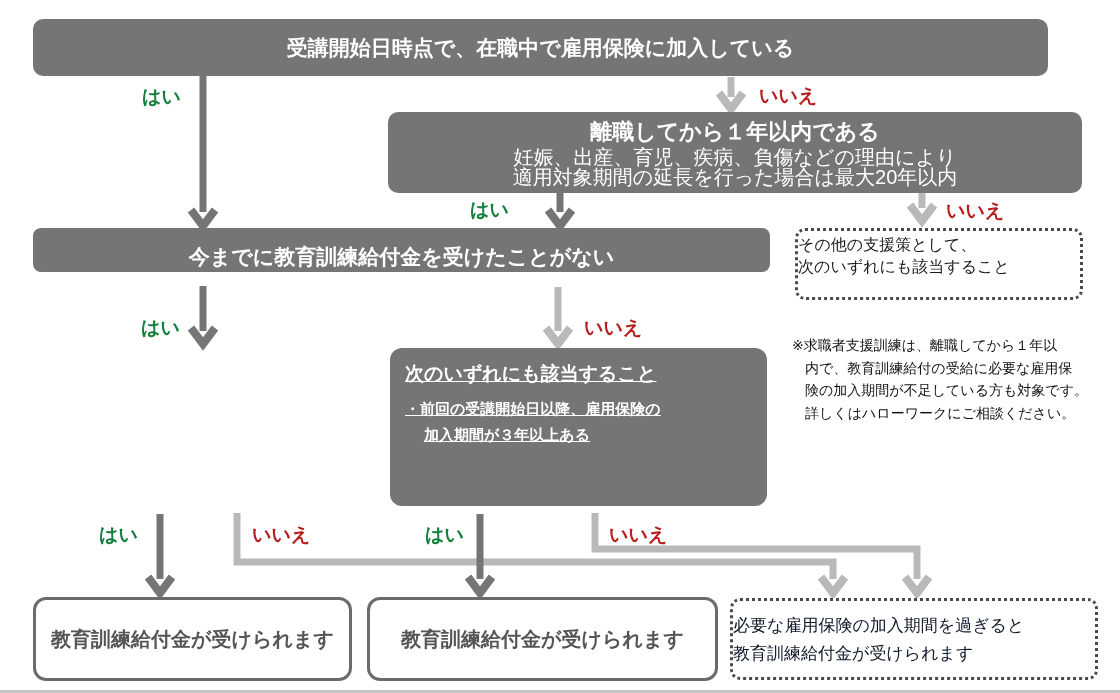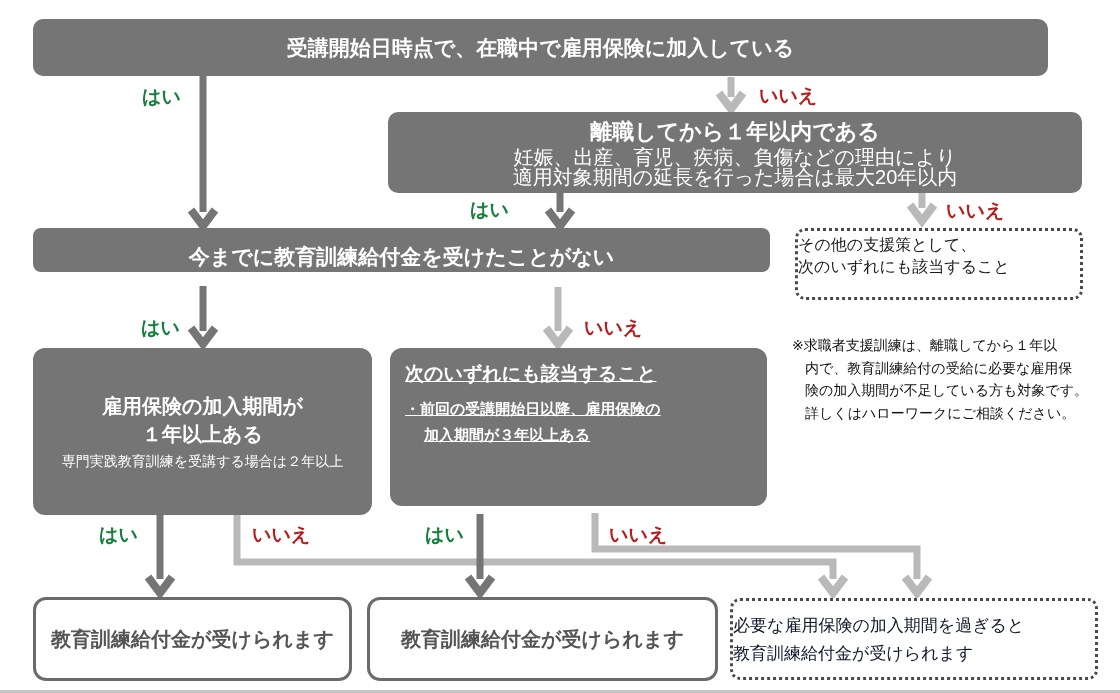--- a/index.html
+++ b/index.html
@@ -84,25 +84,20 @@
   <div class="fill-box q2">
     <div class="ttl">離職してから１年以内である</div>
     <div class="sub">妊娠、出産、育児、疾病、負傷などの理由により</div>
     <div class="sub">適用対象期間の延長を行った場合は最大20年以内</div>
   </div>
 
   <div class="fill-box q3">
     <span>今までに教育訓練給付金を受けたことがない</span>
   </div>
 
-  <div class="fill-box q4">
-    <div class="big">雇用保険の加入期間が</div>
-    <div class="big">１年以上ある</div>
-    <div class="sub">専門実践教育訓練を受講する場合は２年以上</div>
-  </div>
 
   <div class="fill-box q5">
     <div class="ttl">次のいずれにも該当すること</div>
     <div class="bullet">
       <div>・前回の受講開始日以降、雇用保険の</div>
       <div class="cont">加入期間が３年以上ある</div>
     </div>
   </div>
 
   <div class="dotted-box side">

